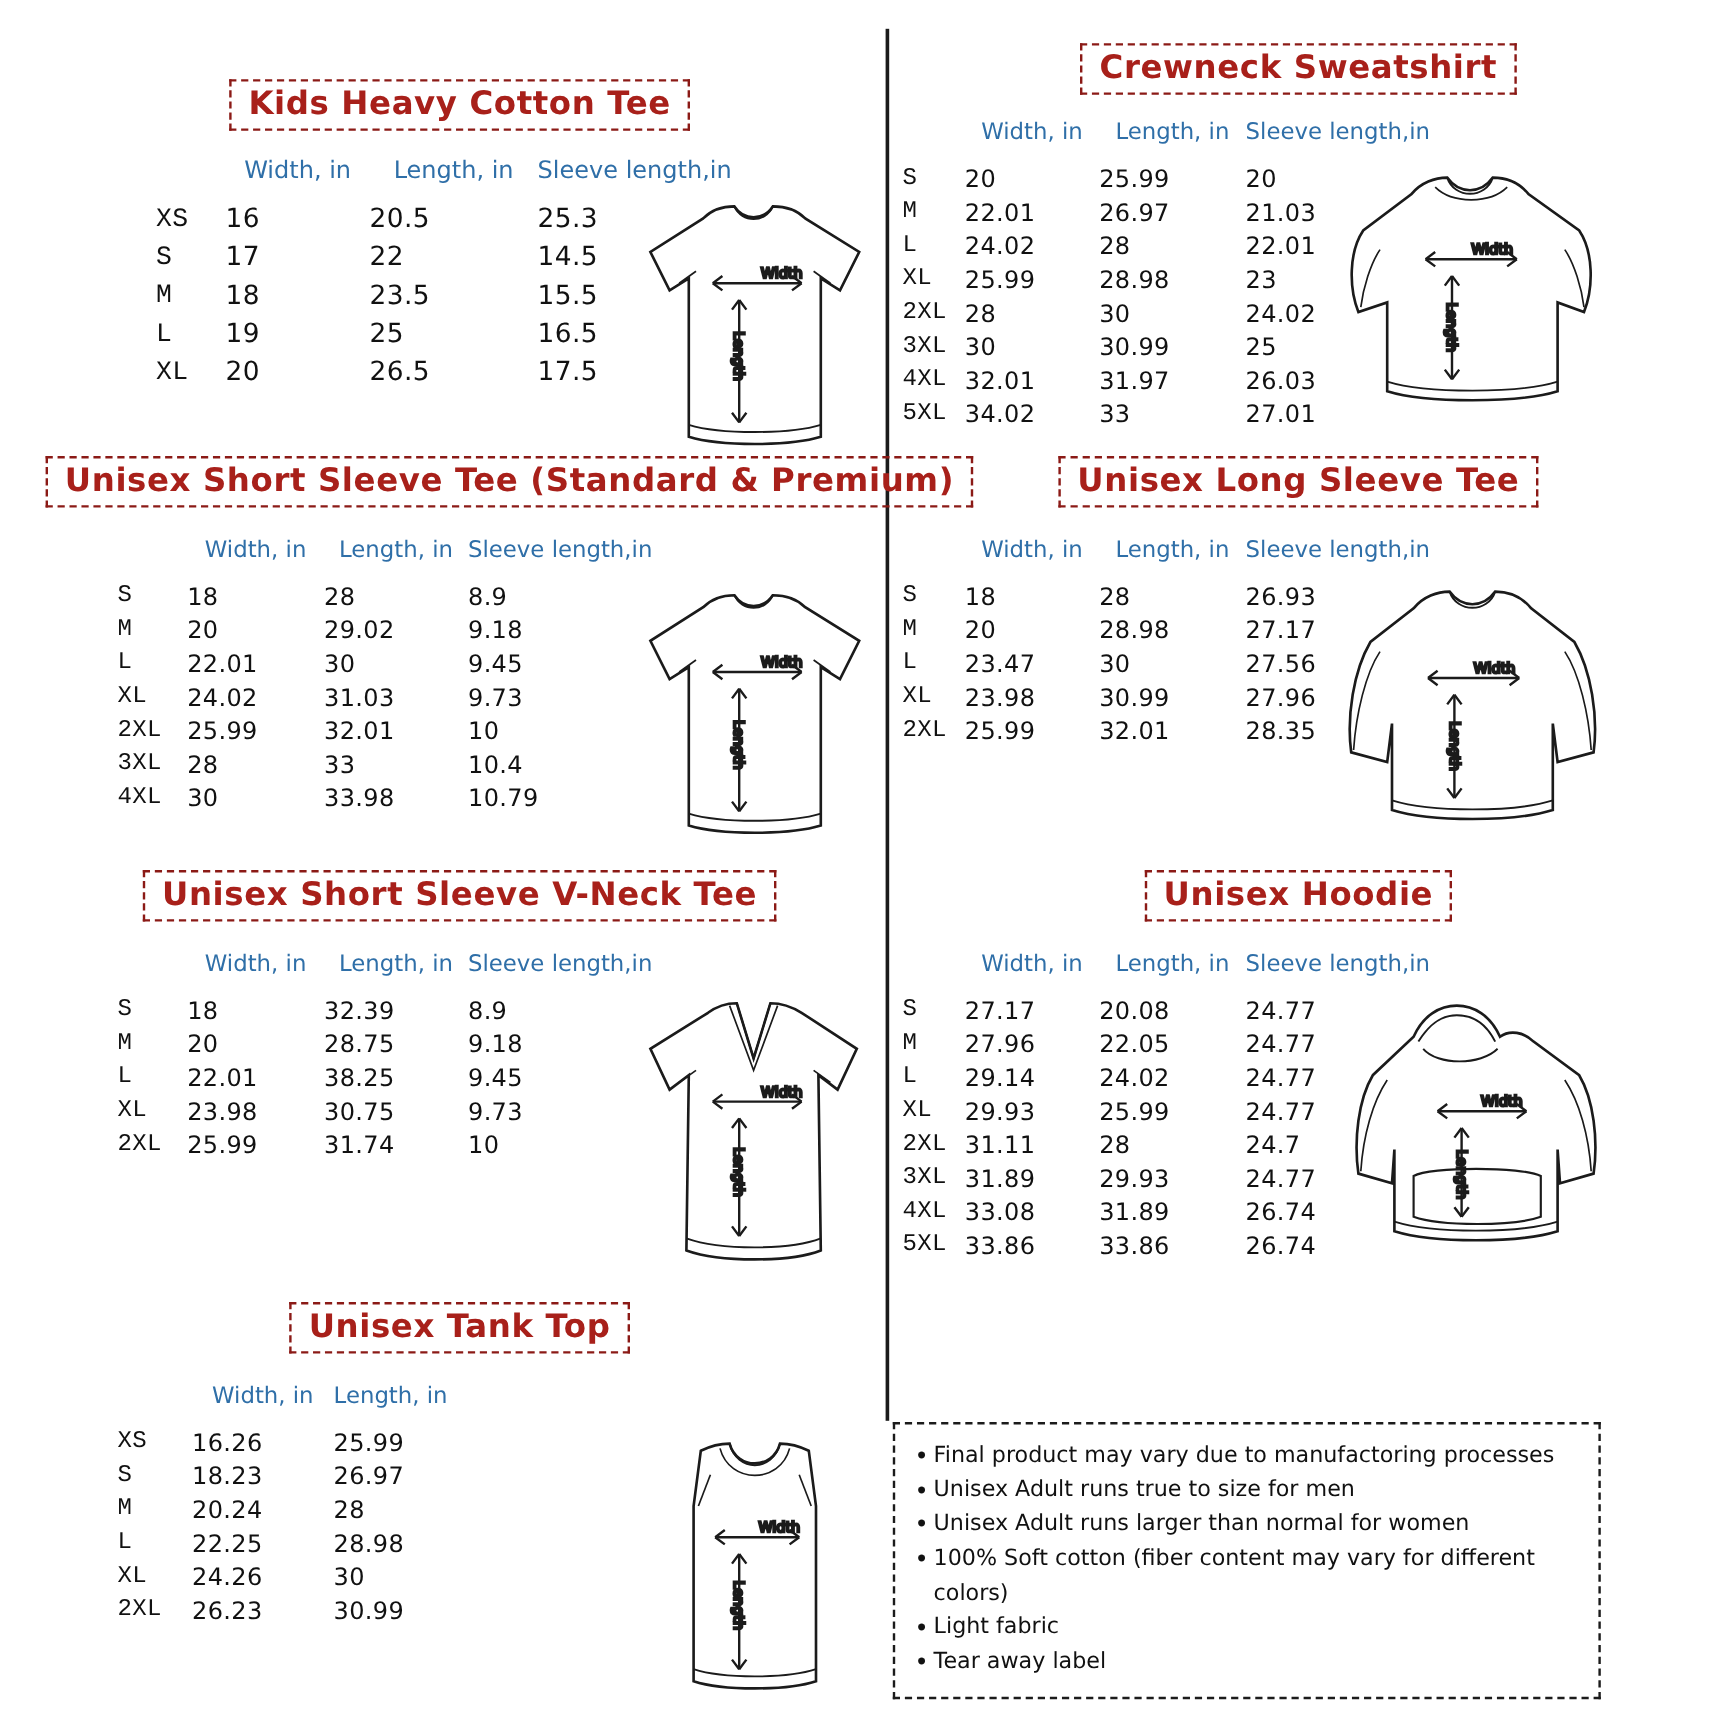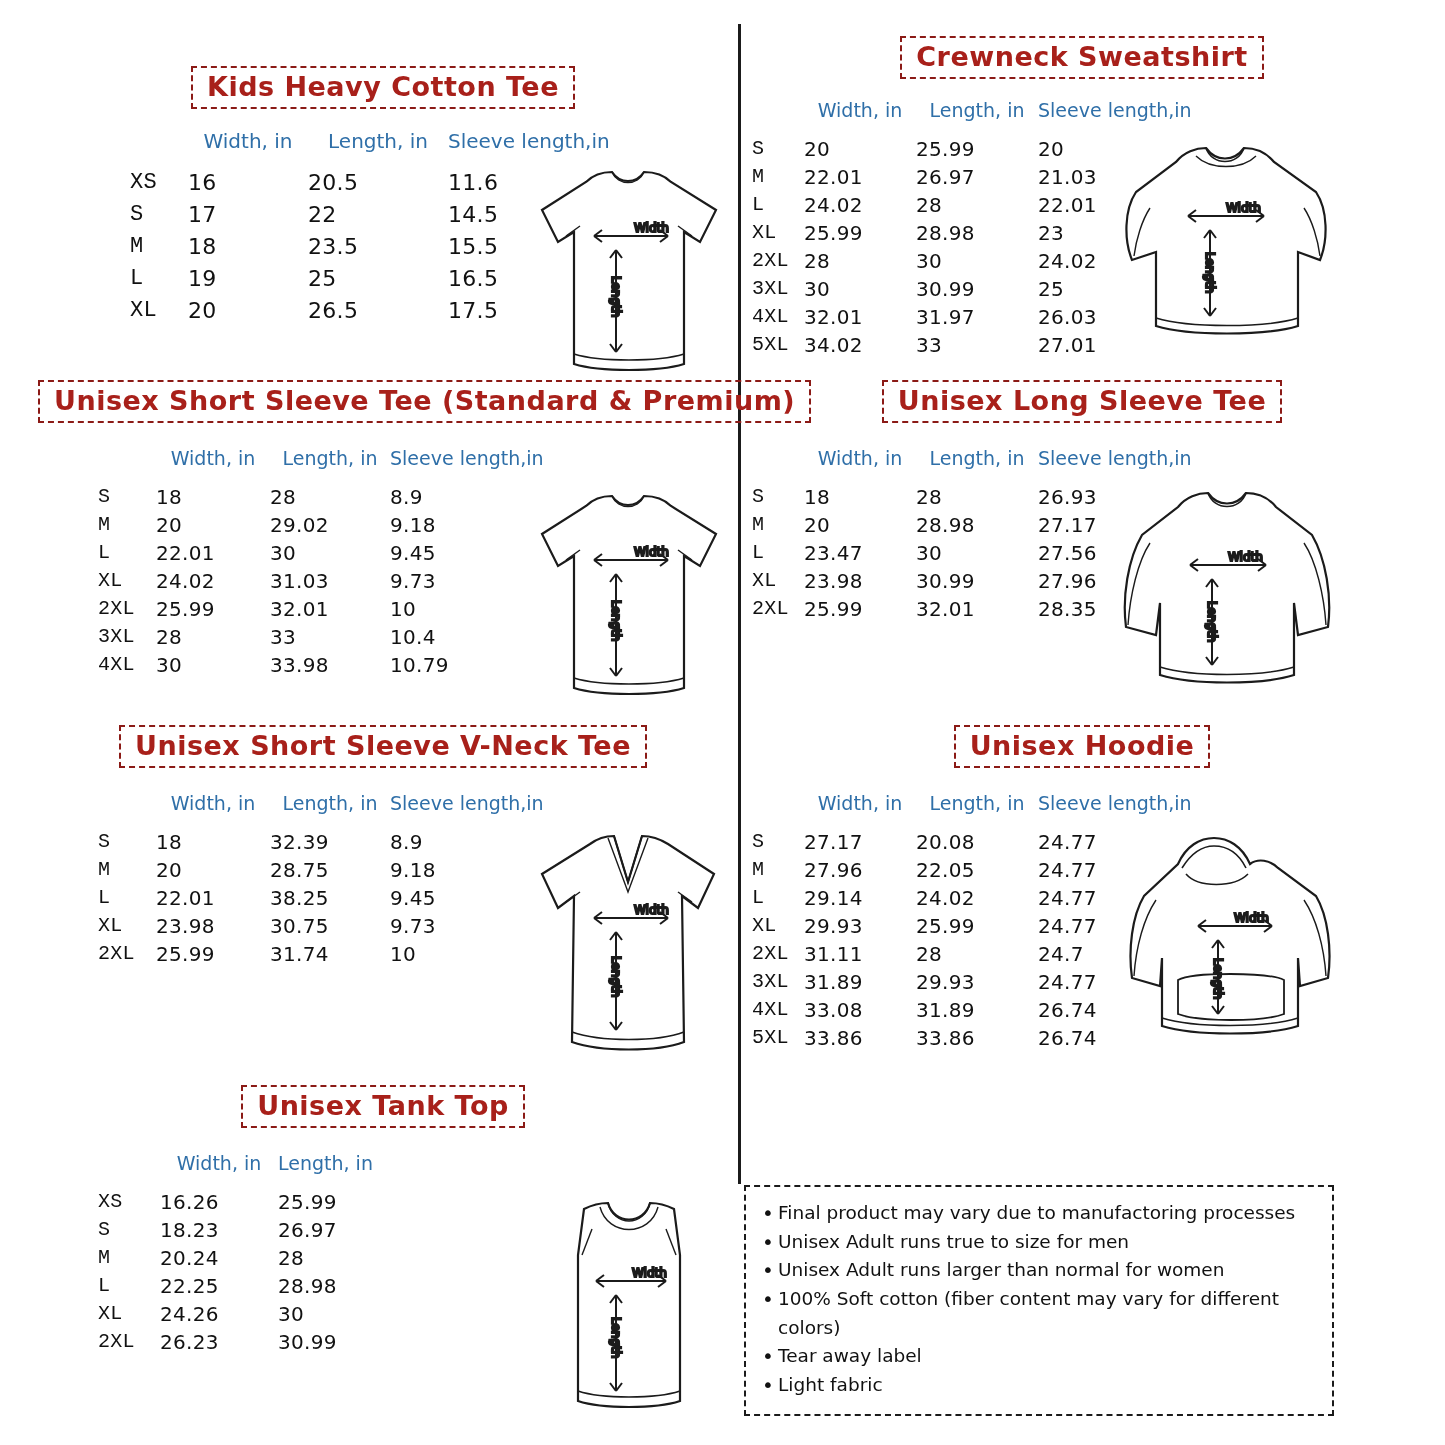--- a/index.html
+++ b/index.html
@@ -114,21 +114,21 @@
               <th class="col-w">Width, in</th>
               <th class="col-l">Length, in</th>
               <th>Sleeve length,in</th>
             </tr>
           </thead>
           <tbody>
             <tr>
                 <td class="size">XS</td>
                 <td>16</td>
                 <td>20.5</td>
-                <td>11.6</td>
+                <td>25.3</td>
               </tr>
             <tr>
                 <td class="size">S</td>
                 <td>17</td>
                 <td>22</td>
                 <td>14.5</td>
               </tr>
             <tr>
                 <td class="size">M</td>
                 <td>18</td>
@@ -609,18 +609,18 @@
       </svg>
     </div>
   </div>
 
   <div class="notes">
     <ul>
       <li>Final product may vary due to manufactoring processes</li>
       <li>Unisex Adult runs true to size for men</li>
       <li>Unisex Adult runs larger than normal for women</li>
       <li>100% Soft cotton (fiber content may vary for different colors)</li>
+      <li>Light fabric</li>
       <li>Tear away label</li>
-      <li>Light fabric</li>
     </ul>
   </div>
 
 </div>
 
 </body></html>

